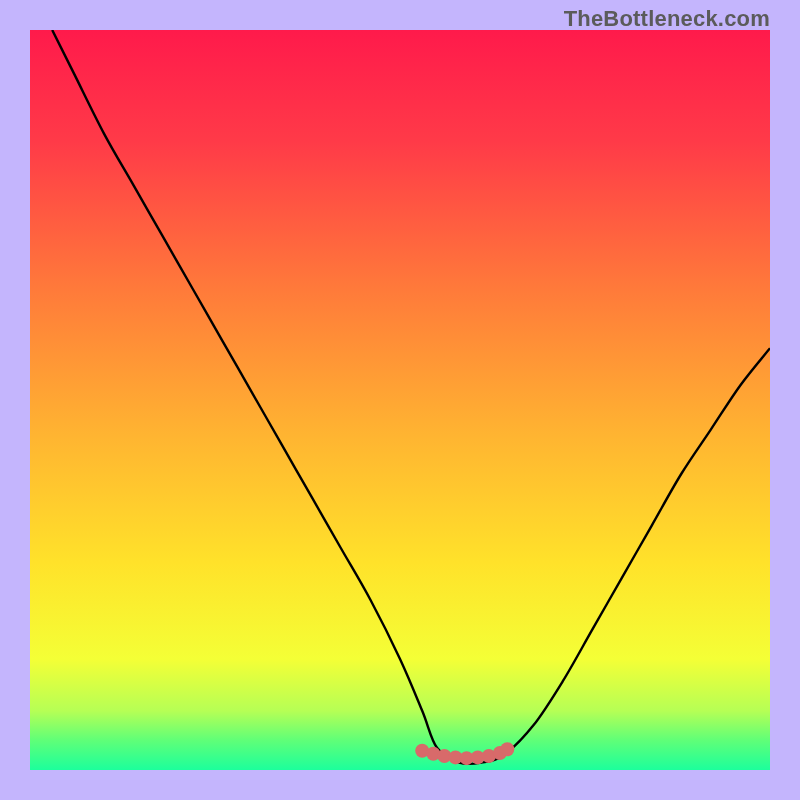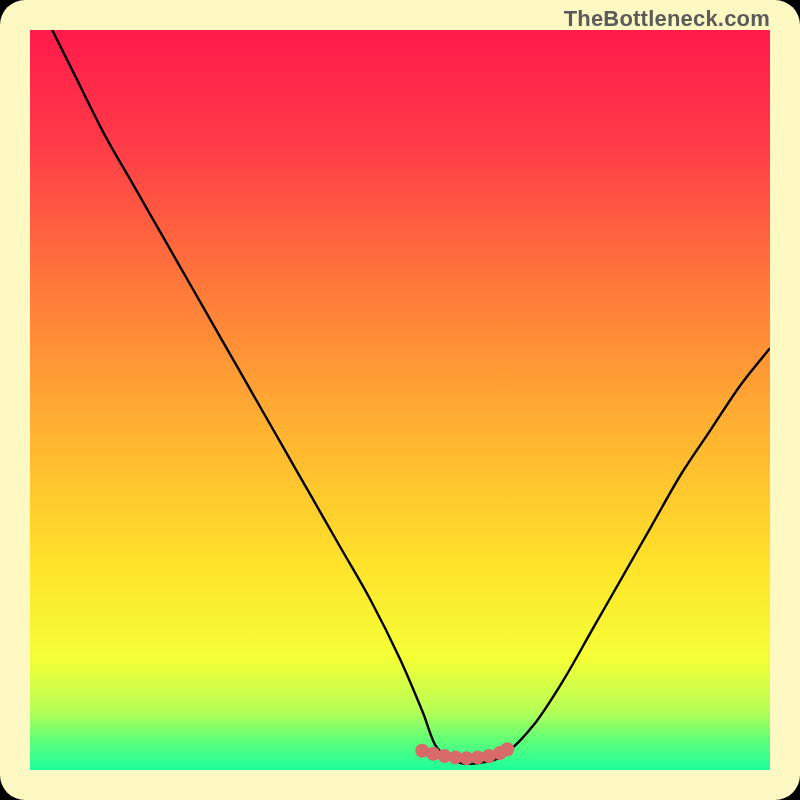--- a/index.html
+++ b/index.html
@@ -8,22 +8,21 @@
     width: 800px;
     height: 800px;
     background: #000;
     overflow: hidden;
     font-family: Arial, Helvetica, sans-serif;
   }
   .frame {
     position: relative;
     width: 800px;
     height: 800px;
-    background: #fef9c3;
-    border-radius: 25px;
+    background: #c4b5fd;
   }
   .plot {
     position: absolute;
     left: 30px;
     top: 30px;
     width: 740px;
     height: 740px;
     overflow: hidden;
   }
   .watermark {

